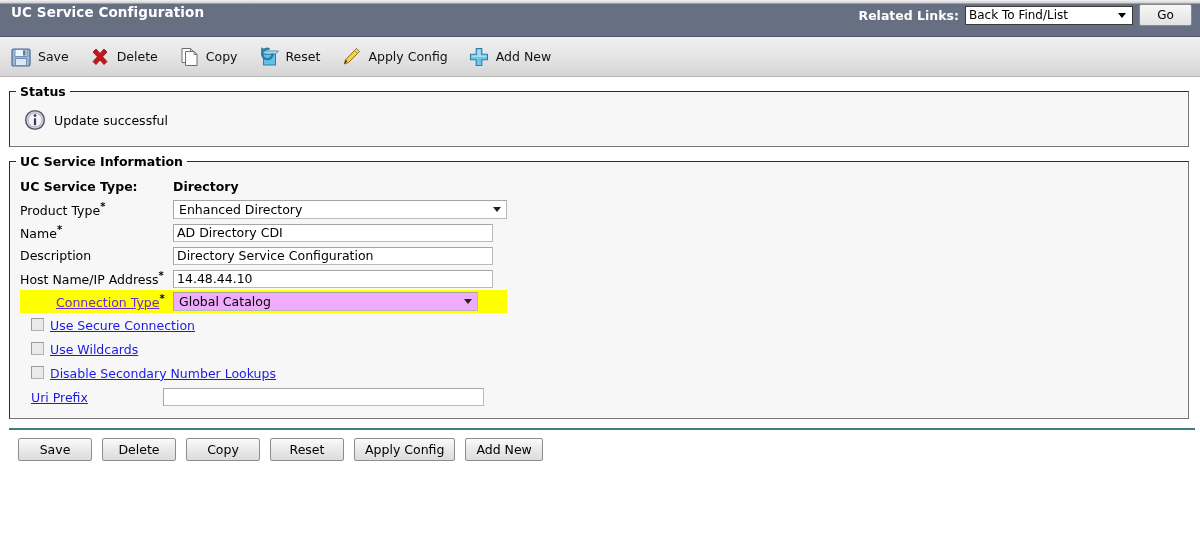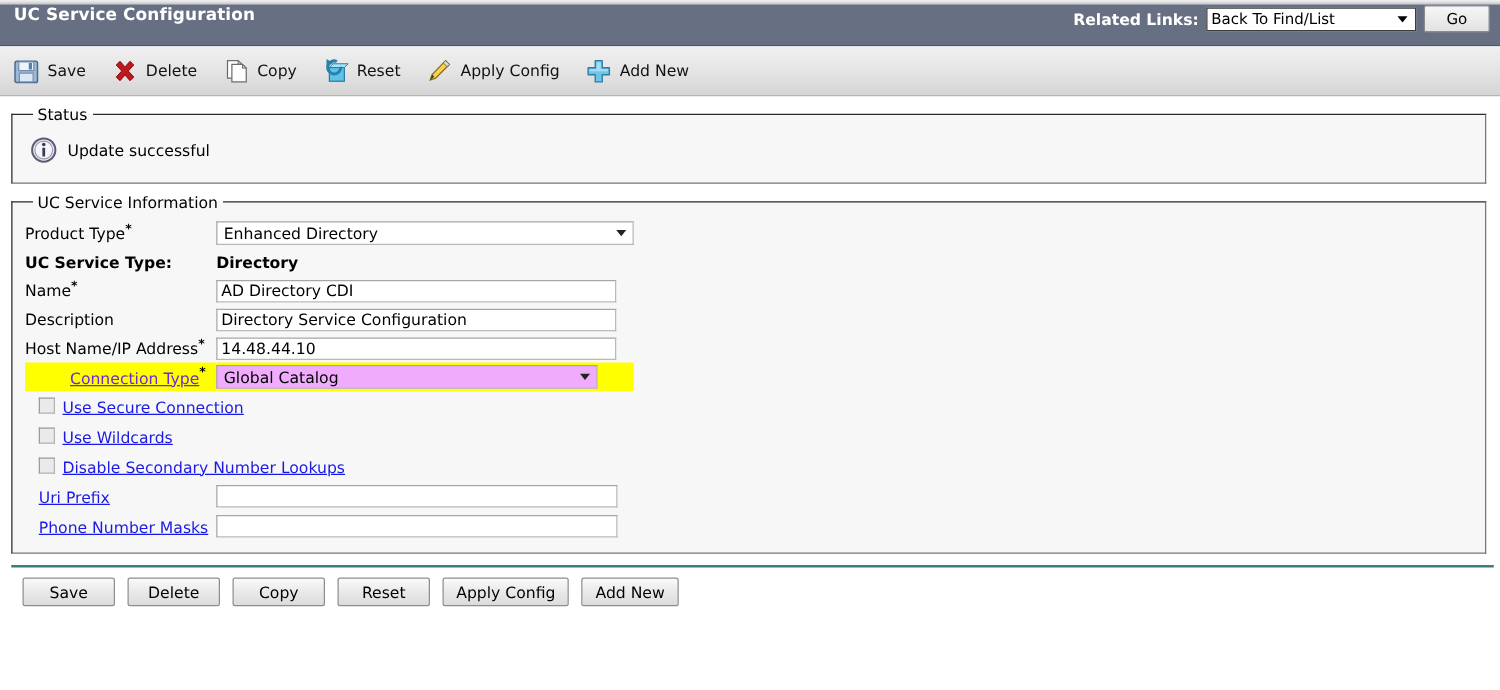--- a/index.html
+++ b/index.html
@@ -118,23 +118,23 @@
     border-right-color: #777;
     border-bottom-color: #777;
     margin: 7px 3px 0 3px;
     padding: 0;
     background: #f7f7f7;
     width: 1180px;
     box-sizing: border-box;
   }
   fieldset.panel > legend {
     font-size: 12.5px;
-    font-weight: normal;
+    font-weight: bold;
     padding: 0 4px;
-    margin-left: 16px;
+    margin-left: 6px;
     color: #000;
   }
   .panel-inner { padding: 6px 10px 9px 10px; }
 
   
   .status-row {
     display: flex;
     align-items: center;
     gap: 8px;
     padding: 4px 0 6px 4px;
@@ -348,32 +348,32 @@
     </div>
   </fieldset>
 
   <fieldset class="panel">
     <legend>UC Service Information</legend>
     <div class="panel-inner">
 
       <table class="form-table">
         <tbody>
             <tr>
+          <td class="lbl lbl-w svc-type-label">UC Service Type:</td>
+          <td class="svc-type-value">Directory</td>
+        </tr>
+
+        <tr>
           <td class="lbl lbl-w"><span>Product Type</span><span class="req">*</span></td>
           <td>
             <div class="sel">
               <span class="sel-text">Enhanced Directory</span>
               <span class="caret"></span>
             </div>
           </td>
-        </tr>
-
-        <tr>
-          <td class="lbl lbl-w svc-type-label">UC Service Type:</td>
-          <td class="svc-type-value">Directory</td>
         </tr>
 
         <tr>
           <td class="lbl lbl-w"><span>Name</span><span class="req">*</span></td>
           <td>
             <div class="txt">AD Directory CDI</div>
           </td>
         </tr>
 
         <tr>
@@ -420,26 +420,20 @@
       </div>
 
       <table class="form-table uri-table">
         <tbody>
             <tr>
           <td class="lbl lbl-u"><span class="blink">Uri Prefix</span></td>
           <td>
             <div class="txt txt-wide" placeholder=""></div>
           </td>
         </tr>
-        <tr>
-          <td class="lbl lbl-u"><span class="blink">Phone Number Masks</span></td>
-          <td>
-            <div class="txt txt-wide" placeholder=""></div>
-          </td>
-        </tr>
       </tbody>
         </table>
 
     </div>
   </fieldset>
 
   <div class="bottom-rule"></div>
 
   <div class="btn-row">
     <div class="btn">Save</div>

